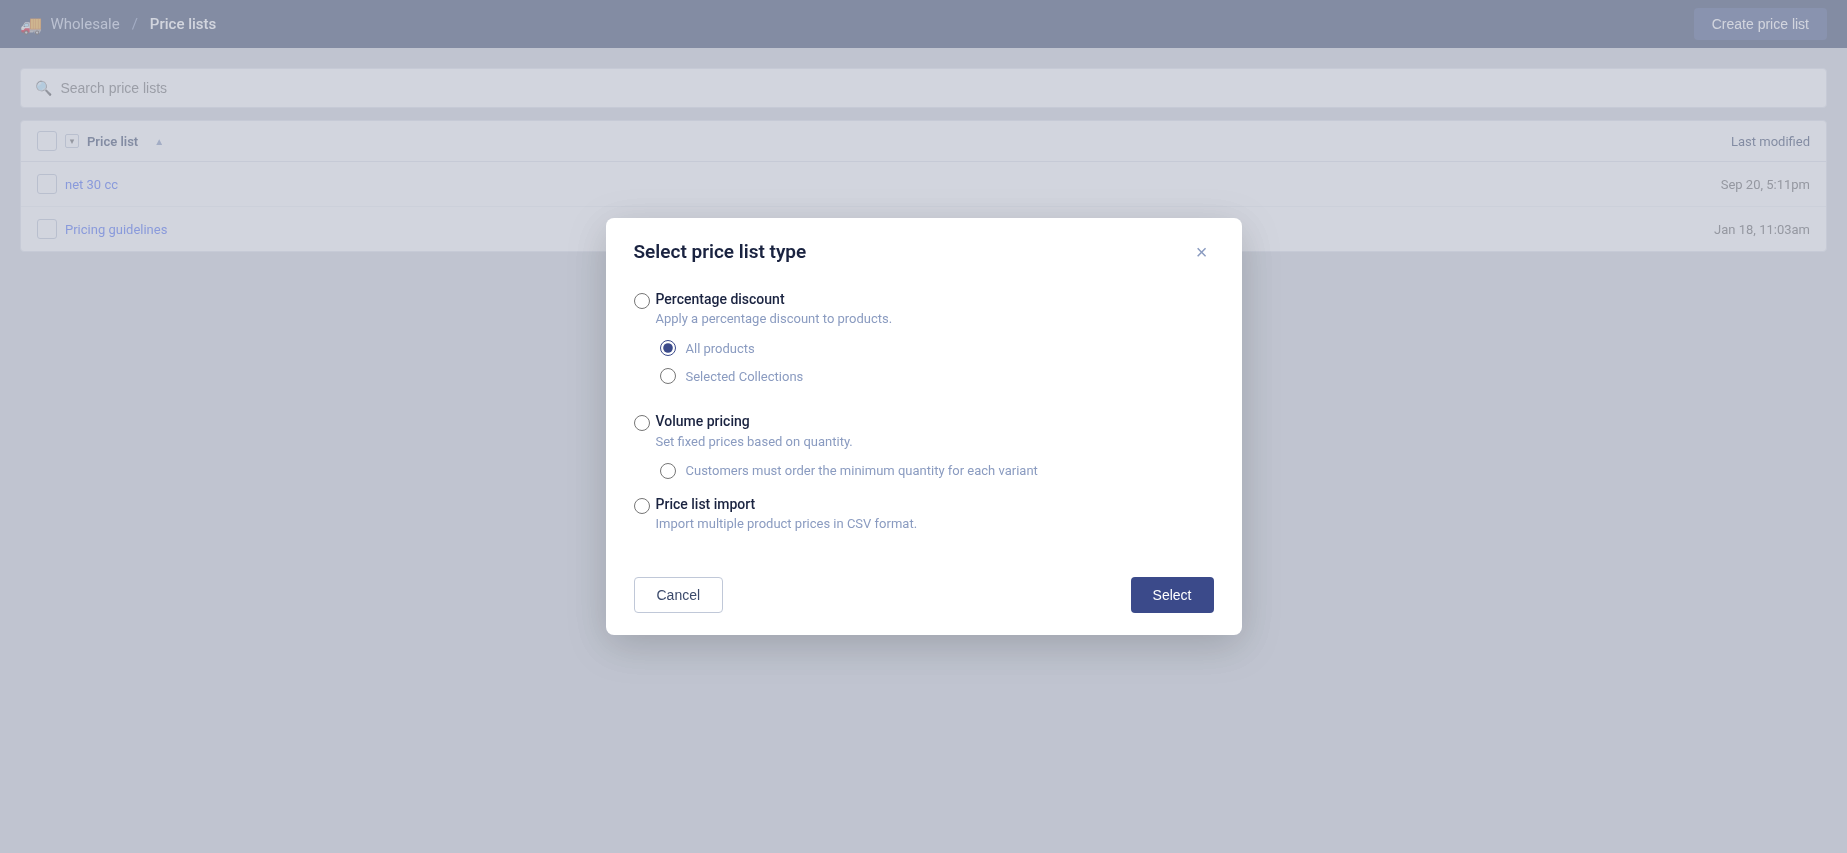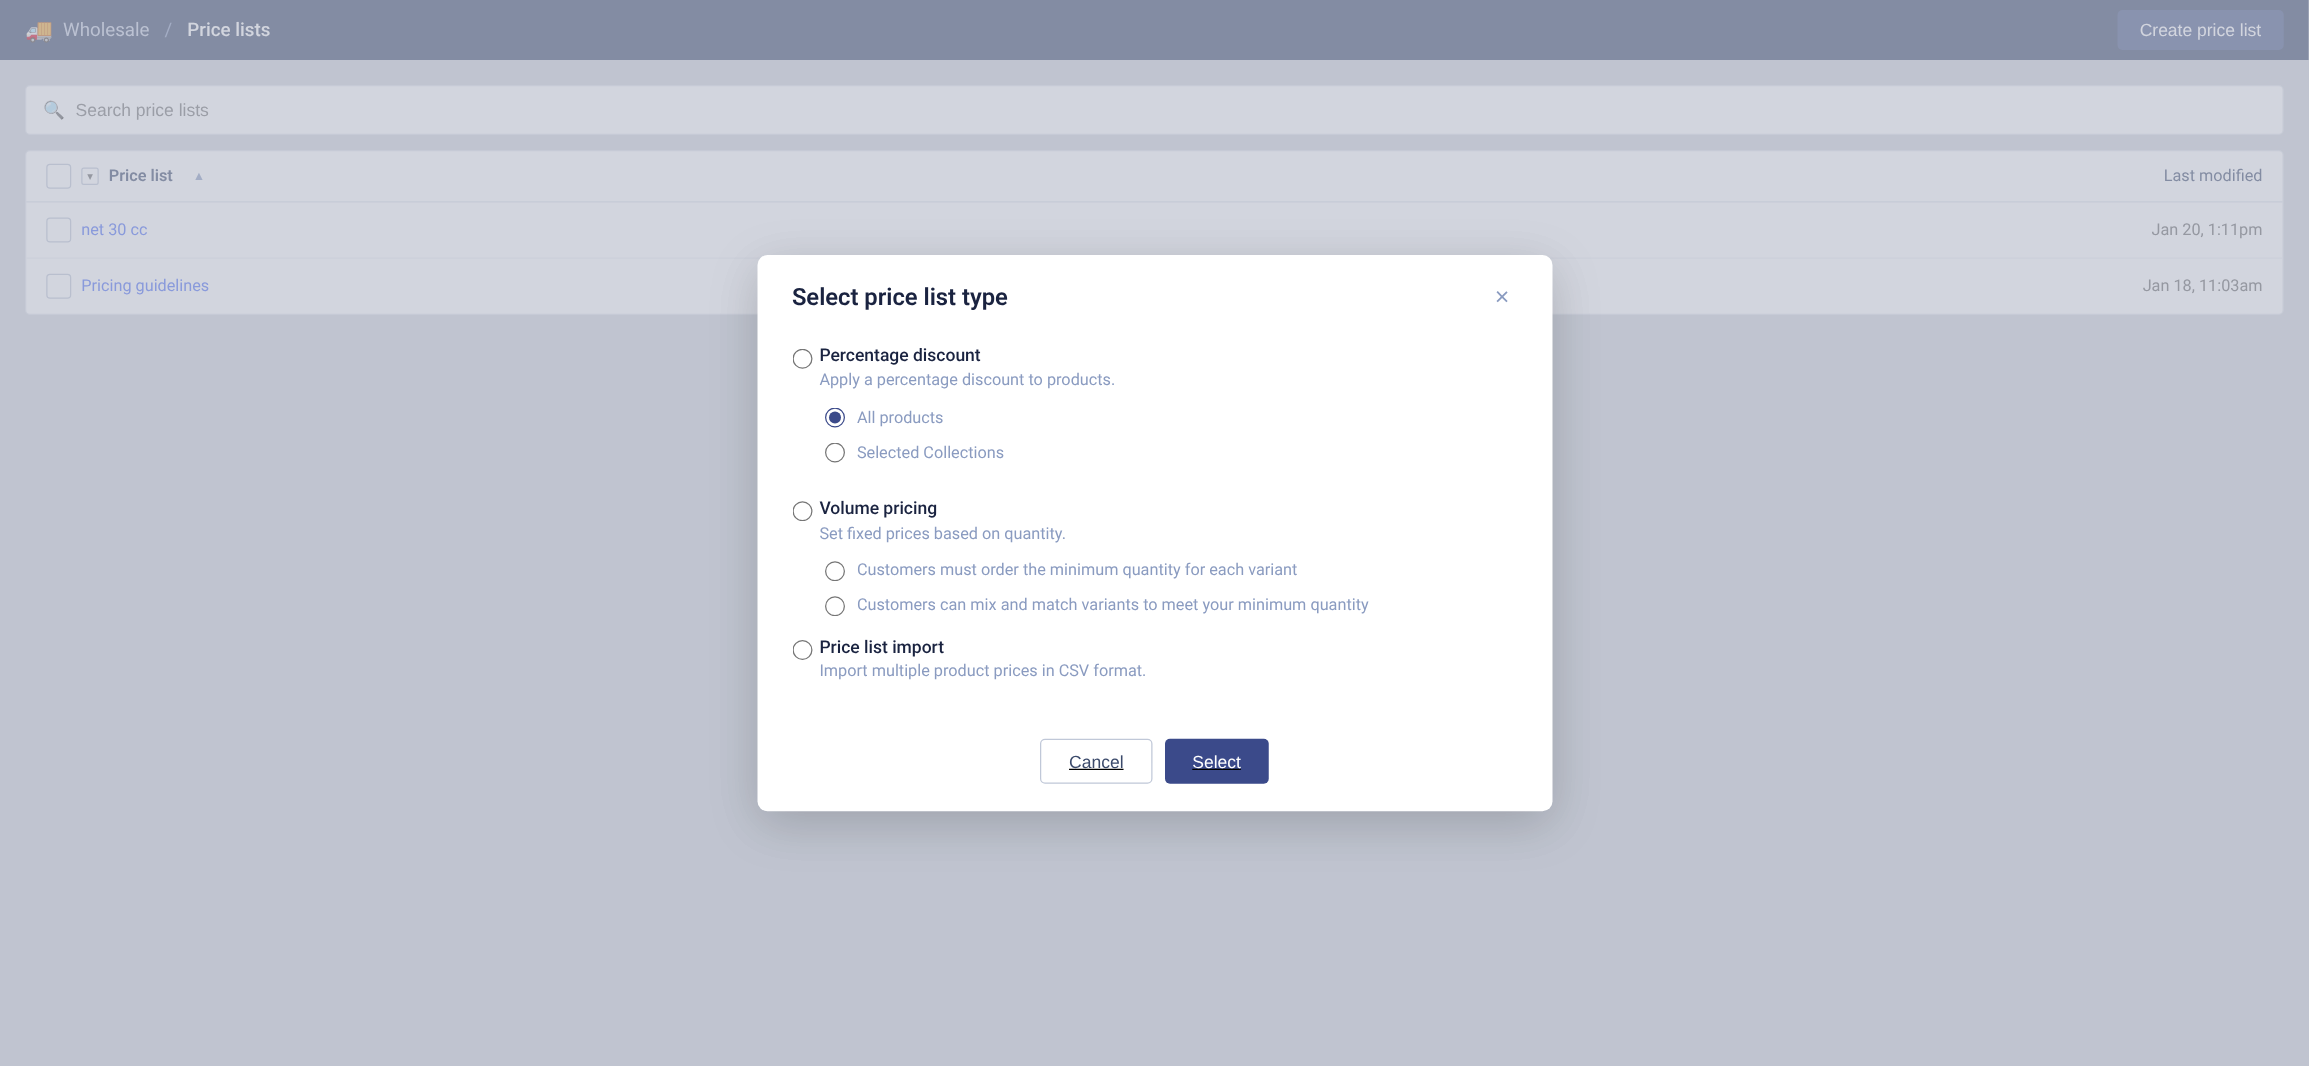--- a/index.html
+++ b/index.html
@@ -271,24 +271,23 @@
     }
 
     
     .volume-section {
       margin-top: 22px;
     }
 
     
     .modal-footer {
       display: flex;
-      justify-content: center;
+      justify-content: space-between;
       gap: 10px;
       padding: 16px 28px 22px 28px;
-      text-decoration: underline;
     }
     .btn-cancel {
       background: #fff;
       border: 1px solid #c0c8d8;
       color: #3b4a6b;
       padding: 9px 22px;
       border-radius: 4px;
       font-size: 14px;
       cursor: pointer;
       font-weight: 500;
@@ -331,21 +330,21 @@
       <div class="col-header">
         <span>Price list</span>
         <span class="sort-icon">▲</span>
       </div>
       <div class="last-modified-col">Last modified</div>
     </div>
 
     <div class="table-row">
       <div class="row-checkbox"></div>
       <a class="row-link" href="#">net 30 cc</a>
-      <span class="row-date">Jan 20, 1:11pm</span>
+      <span class="row-date">Sep 20, 5:11pm</span>
     </div>
 
     <div class="table-row">
       <div class="row-checkbox"></div>
       <a class="row-link" href="#">Pricing guidelines</a>
       <span class="row-date">Jan 18, 11:03am</span>
     </div>
   </div>
 </div>
 
@@ -386,24 +385,20 @@
             <span class="radio-main-label">Volume pricing</span>
             <span class="radio-description">Set fixed prices based on quantity.</span>
           </div>
         </label>
 
         <div class="sub-options">
           <label class="sub-radio-label">
             <input class="sub-radio-input" type="radio" name="volume-scope" style="">
             <span class="sub-radio-text">Customers must order the minimum quantity for each variant</span>
           </label>
-          <label class="sub-radio-label">
-            <input class="sub-radio-input" type="radio" name="volume-scope" style="">
-            <span class="sub-radio-text">Customers can mix and match variants to meet your minimum quantity</span>
-          </label>
         </div>
       </div>
 
       <div class="radio-option">
         <label class="radio-label">
           <input class="radio-input" type="radio" name="price-list-type" style="">
           <div class="radio-text-group">
             <span class="radio-main-label">Price list import</span>
             <span class="radio-description">Import multiple product prices in CSV format.</span>
           </div>

